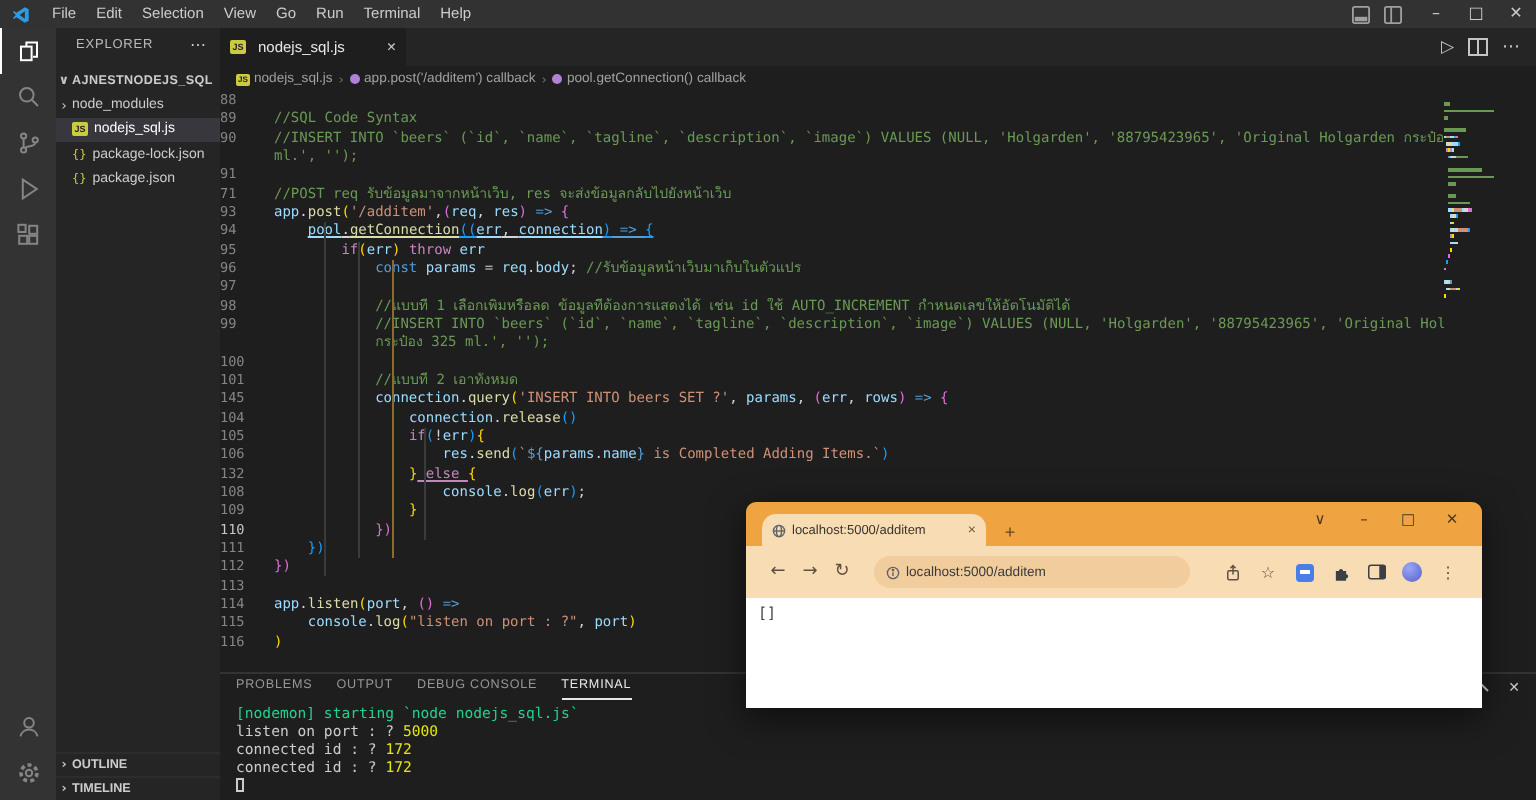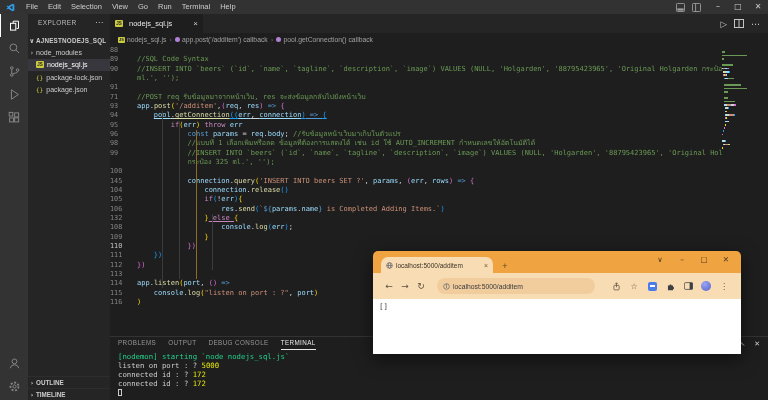--- a/index.html
+++ b/index.html
@@ -301,34 +301,42 @@
         </div>
         <div class="code-row">
           <span class="ln">95</span>
           <span class="lt"><span style="color: rgb(212, 212, 212);">        </span><span style="color: rgb(197, 134, 192);">if</span><span style="color: rgb(255, 215, 0);">(</span><span style="color: rgb(156, 220, 254);">err</span><span style="color: rgb(255, 215, 0);">)</span><span style="color: rgb(197, 134, 192);"> throw </span><span style="color: rgb(156, 220, 254);">err</span></span>
         </div>
         <div class="code-row">
           <span class="ln">96</span>
           <span class="lt"><span style="color: rgb(212, 212, 212);">            </span><span style="color: rgb(86, 156, 214);">const </span><span style="color: rgb(156, 220, 254);">params</span><span style="color: rgb(212, 212, 212);"> = </span><span style="color: rgb(156, 220, 254);">req</span><span style="color: rgb(212, 212, 212);">.</span><span style="color: rgb(156, 220, 254);">body</span><span style="color: rgb(212, 212, 212);">; </span><span style="color: rgb(106, 153, 85);">//รับข้อมูลหน้าเว็บมาเก็บในตัวแปร</span></span>
         </div>
         <div class="code-row">
+          <span class="ln">97</span>
+          <span class="lt"></span>
+        </div>
+        <div class="code-row">
           <span class="ln">98</span>
           <span class="lt"><span style="color: rgb(212, 212, 212);">            </span><span style="color: rgb(106, 153, 85);">//แบบที่ 1 เลือกเพิ่มหรือลด ข้อมูลที่ต้องการแสดงได้ เช่น id ใช้ AUTO_INCREMENT กำหนดเลขให้อัตโนมัติได้</span></span>
         </div>
         <div class="code-row">
           <span class="ln">99</span>
           <span class="lt"><span style="color: rgb(212, 212, 212);">            </span><span style="color: rgb(106, 153, 85);">//INSERT INTO `beers` (`id`, `name`, `tagline`, `description`, `image`) VALUES (NULL, 'Holgarden', '88795423965', 'Original Holgarden</span></span>
         </div>
         <div class="code-row">
           <span class="ln"></span>
           <span class="lt"><span style="color: rgb(212, 212, 212);">            </span><span style="color: rgb(106, 153, 85);">กระป๋อง 325 ml.', '');</span></span>
         </div>
         <div class="code-row">
           <span class="ln">100</span>
           <span class="lt"></span>
+        </div>
+        <div class="code-row">
+          <span class="ln">101</span>
+          <span class="lt"><span style="color: rgb(212, 212, 212);">            </span><span style="color: rgb(106, 153, 85);">//แบบที่ 2 เอาทั้งหมด</span></span>
         </div>
         <div class="code-row">
           <span class="ln">145</span>
           <span class="lt"><span style="color: rgb(212, 212, 212);">            </span><span style="color: rgb(156, 220, 254);">connection</span><span style="color: rgb(212, 212, 212);">.</span><span style="color: rgb(220, 220, 170);">query</span><span style="color: rgb(255, 215, 0);">(</span><span style="color: rgb(206, 145, 120);">'INSERT INTO beers SET ?'</span><span style="color: rgb(212, 212, 212);">, </span><span style="color: rgb(156, 220, 254);">params</span><span style="color: rgb(212, 212, 212);">, </span><span style="color: rgb(218, 112, 214);">(</span><span style="color: rgb(156, 220, 254);">err</span><span style="color: rgb(212, 212, 212);">, </span><span style="color: rgb(156, 220, 254);">rows</span><span style="color: rgb(218, 112, 214);">)</span><span style="color: rgb(86, 156, 214);"> =&gt; </span><span style="color: rgb(218, 112, 214);">{</span></span>
         </div>
         <div class="code-row">
           <span class="ln">104</span>
           <span class="lt"><span style="color: rgb(212, 212, 212);">                </span><span style="color: rgb(156, 220, 254);">connection</span><span style="color: rgb(212, 212, 212);">.</span><span style="color: rgb(220, 220, 170);">release</span><span style="color: rgb(23, 159, 255);">()</span></span>
         </div>
         <div class="code-row">

